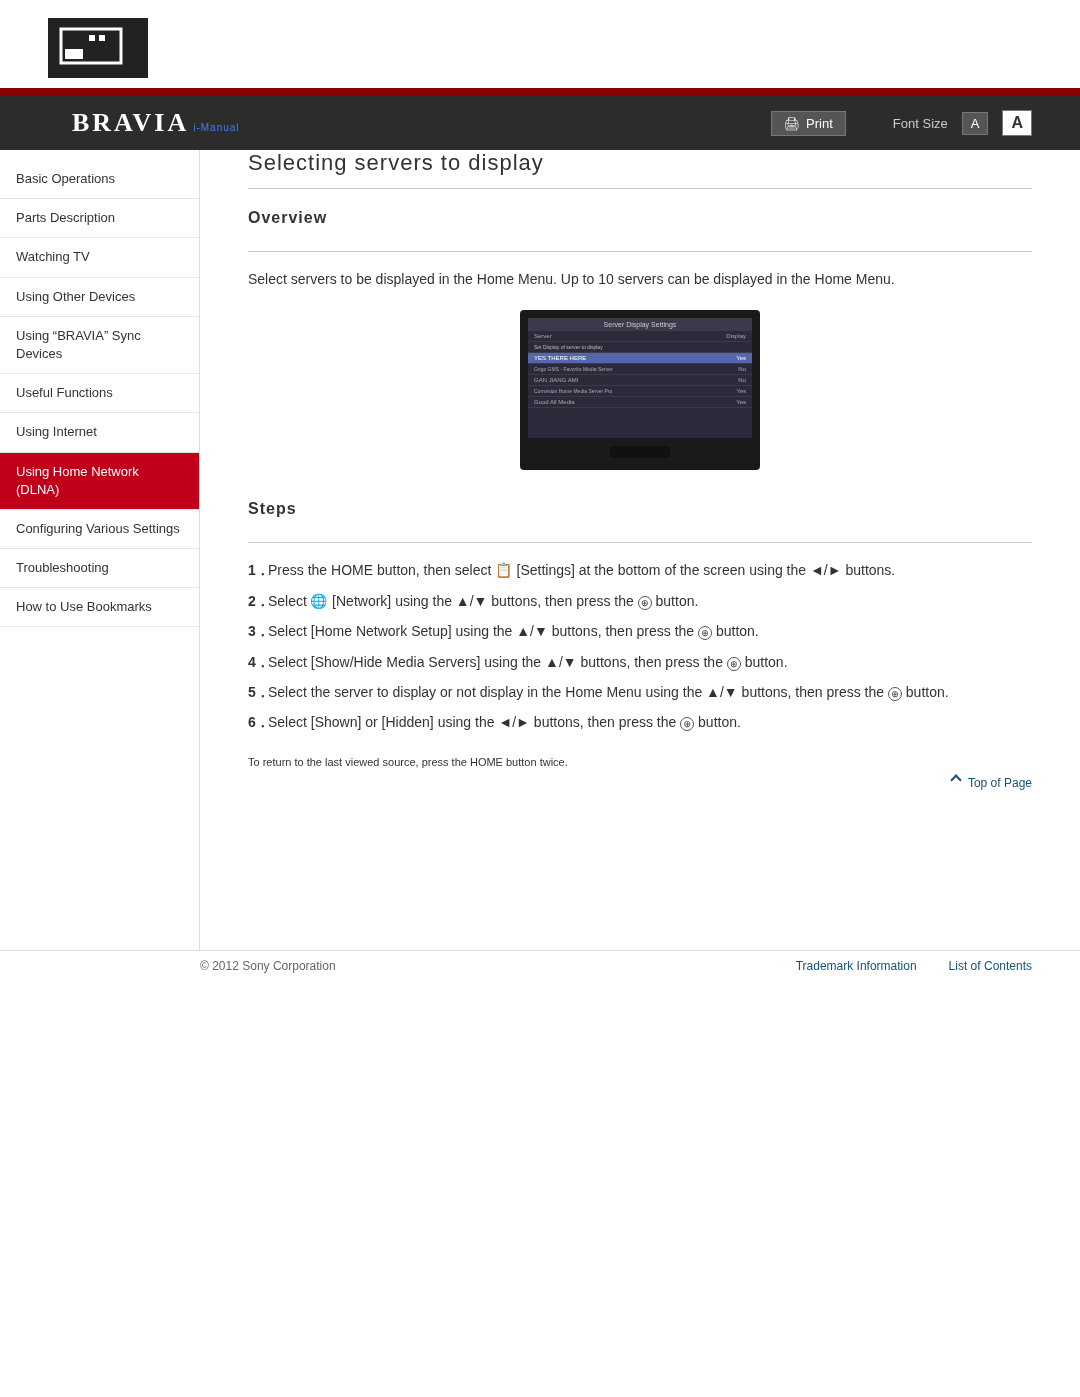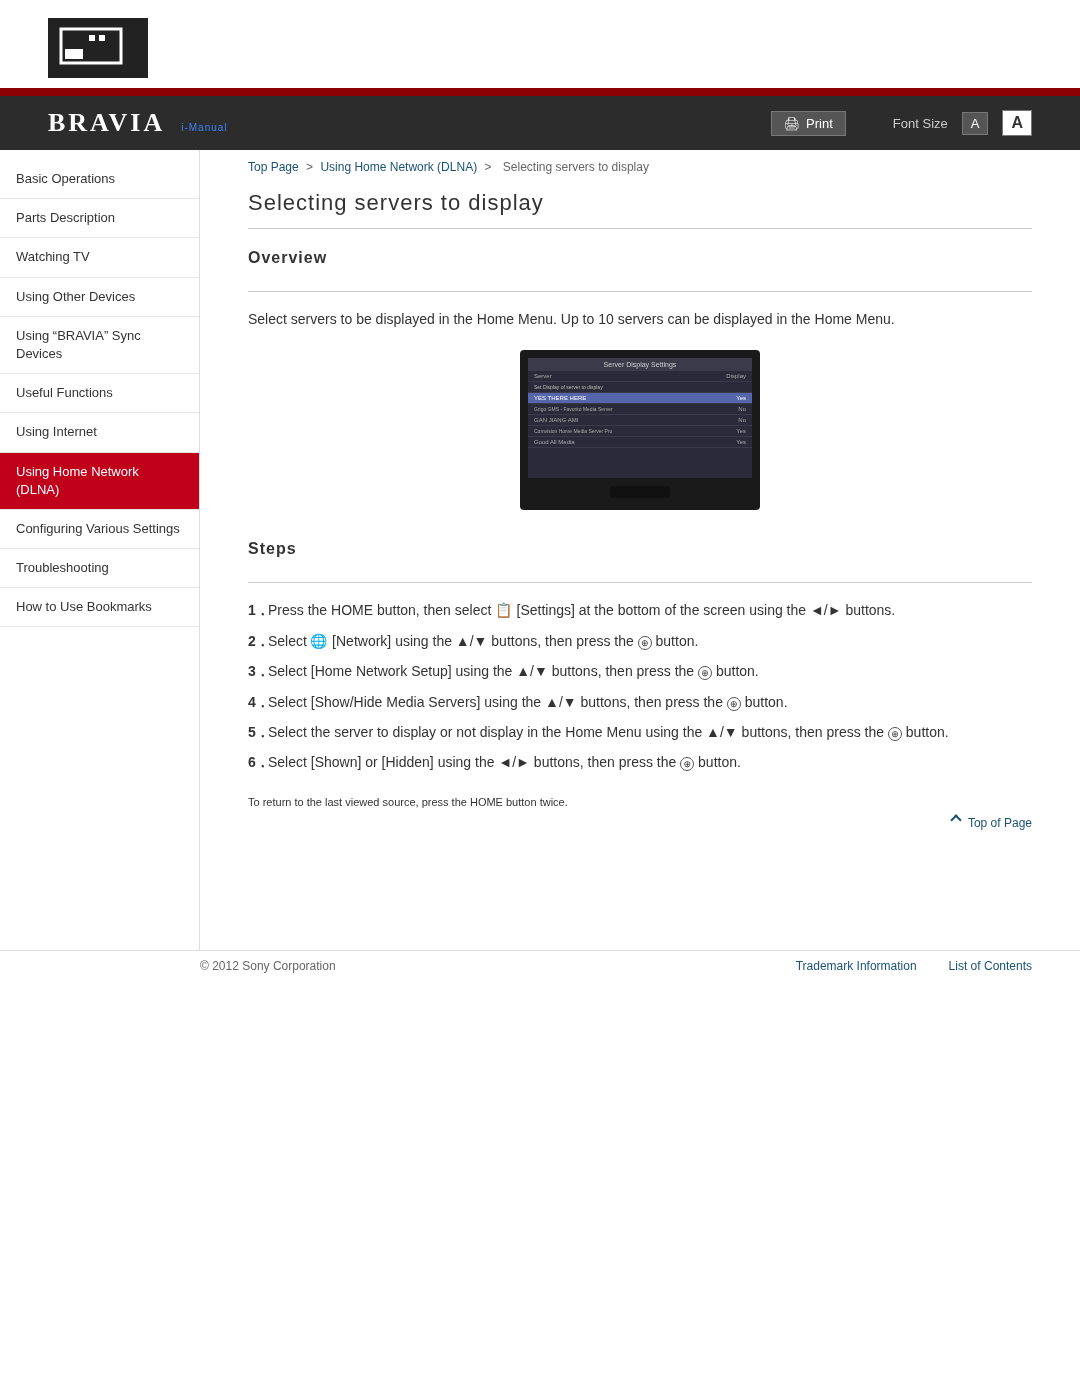--- a/index.html
+++ b/index.html
@@ -31,21 +31,22 @@
     .title-bar {
       background: #2c2c2c;
       padding: 12px 48px;
       display: flex;
       align-items: center;
       justify-content: space-between;
     }
     .bravia-title {
       display: flex;
       align-items: baseline;
-      gap: 16px;
+      gap: 4px;
+      margin-left: 24px;
     }
     .bravia-text {
       font-size: 26px;
       font-weight: bold;
       color: #fff;
       letter-spacing: 3px;
       font-family: 'Times New Roman', serif;
     }
     .imanual-text {
       font-size: 10px;
@@ -309,27 +310,20 @@
       <div class="sidebar-item">Useful Functions</div>
       <div class="sidebar-item">Using Internet</div>
       <div class="sidebar-item active">Using Home Network (DLNA)</div>
       <div class="sidebar-item">Configuring Various Settings</div>
       <div class="sidebar-item">Troubleshooting</div>
       <div class="sidebar-item">How to Use Bookmarks</div>
     </nav>
 
   <div class="content">
 
-    <div class="breadcrumb">
-      <a href="#">Top Page</a>
-      <span>&gt;</span>
-      <a href="#">Using Home Network (DLNA)</a>
-      <span>&gt;</span>
-      <span>Selecting servers to display</span>
-    </div>
 
     <h1 class="page-title">Selecting servers to display</h1>
 
     <h2 class="section-heading">Overview</h2>
     <p class="overview-text">Select servers to be displayed in the Home Menu. Up to 10 servers can be displayed in the Home Menu.</p>
 
     <div class="tv-screenshot">
       <div class="tv-screen-inner">
         <div class="tv-screen-title">Server Display Settings</div>
         <div class="tv-row">

